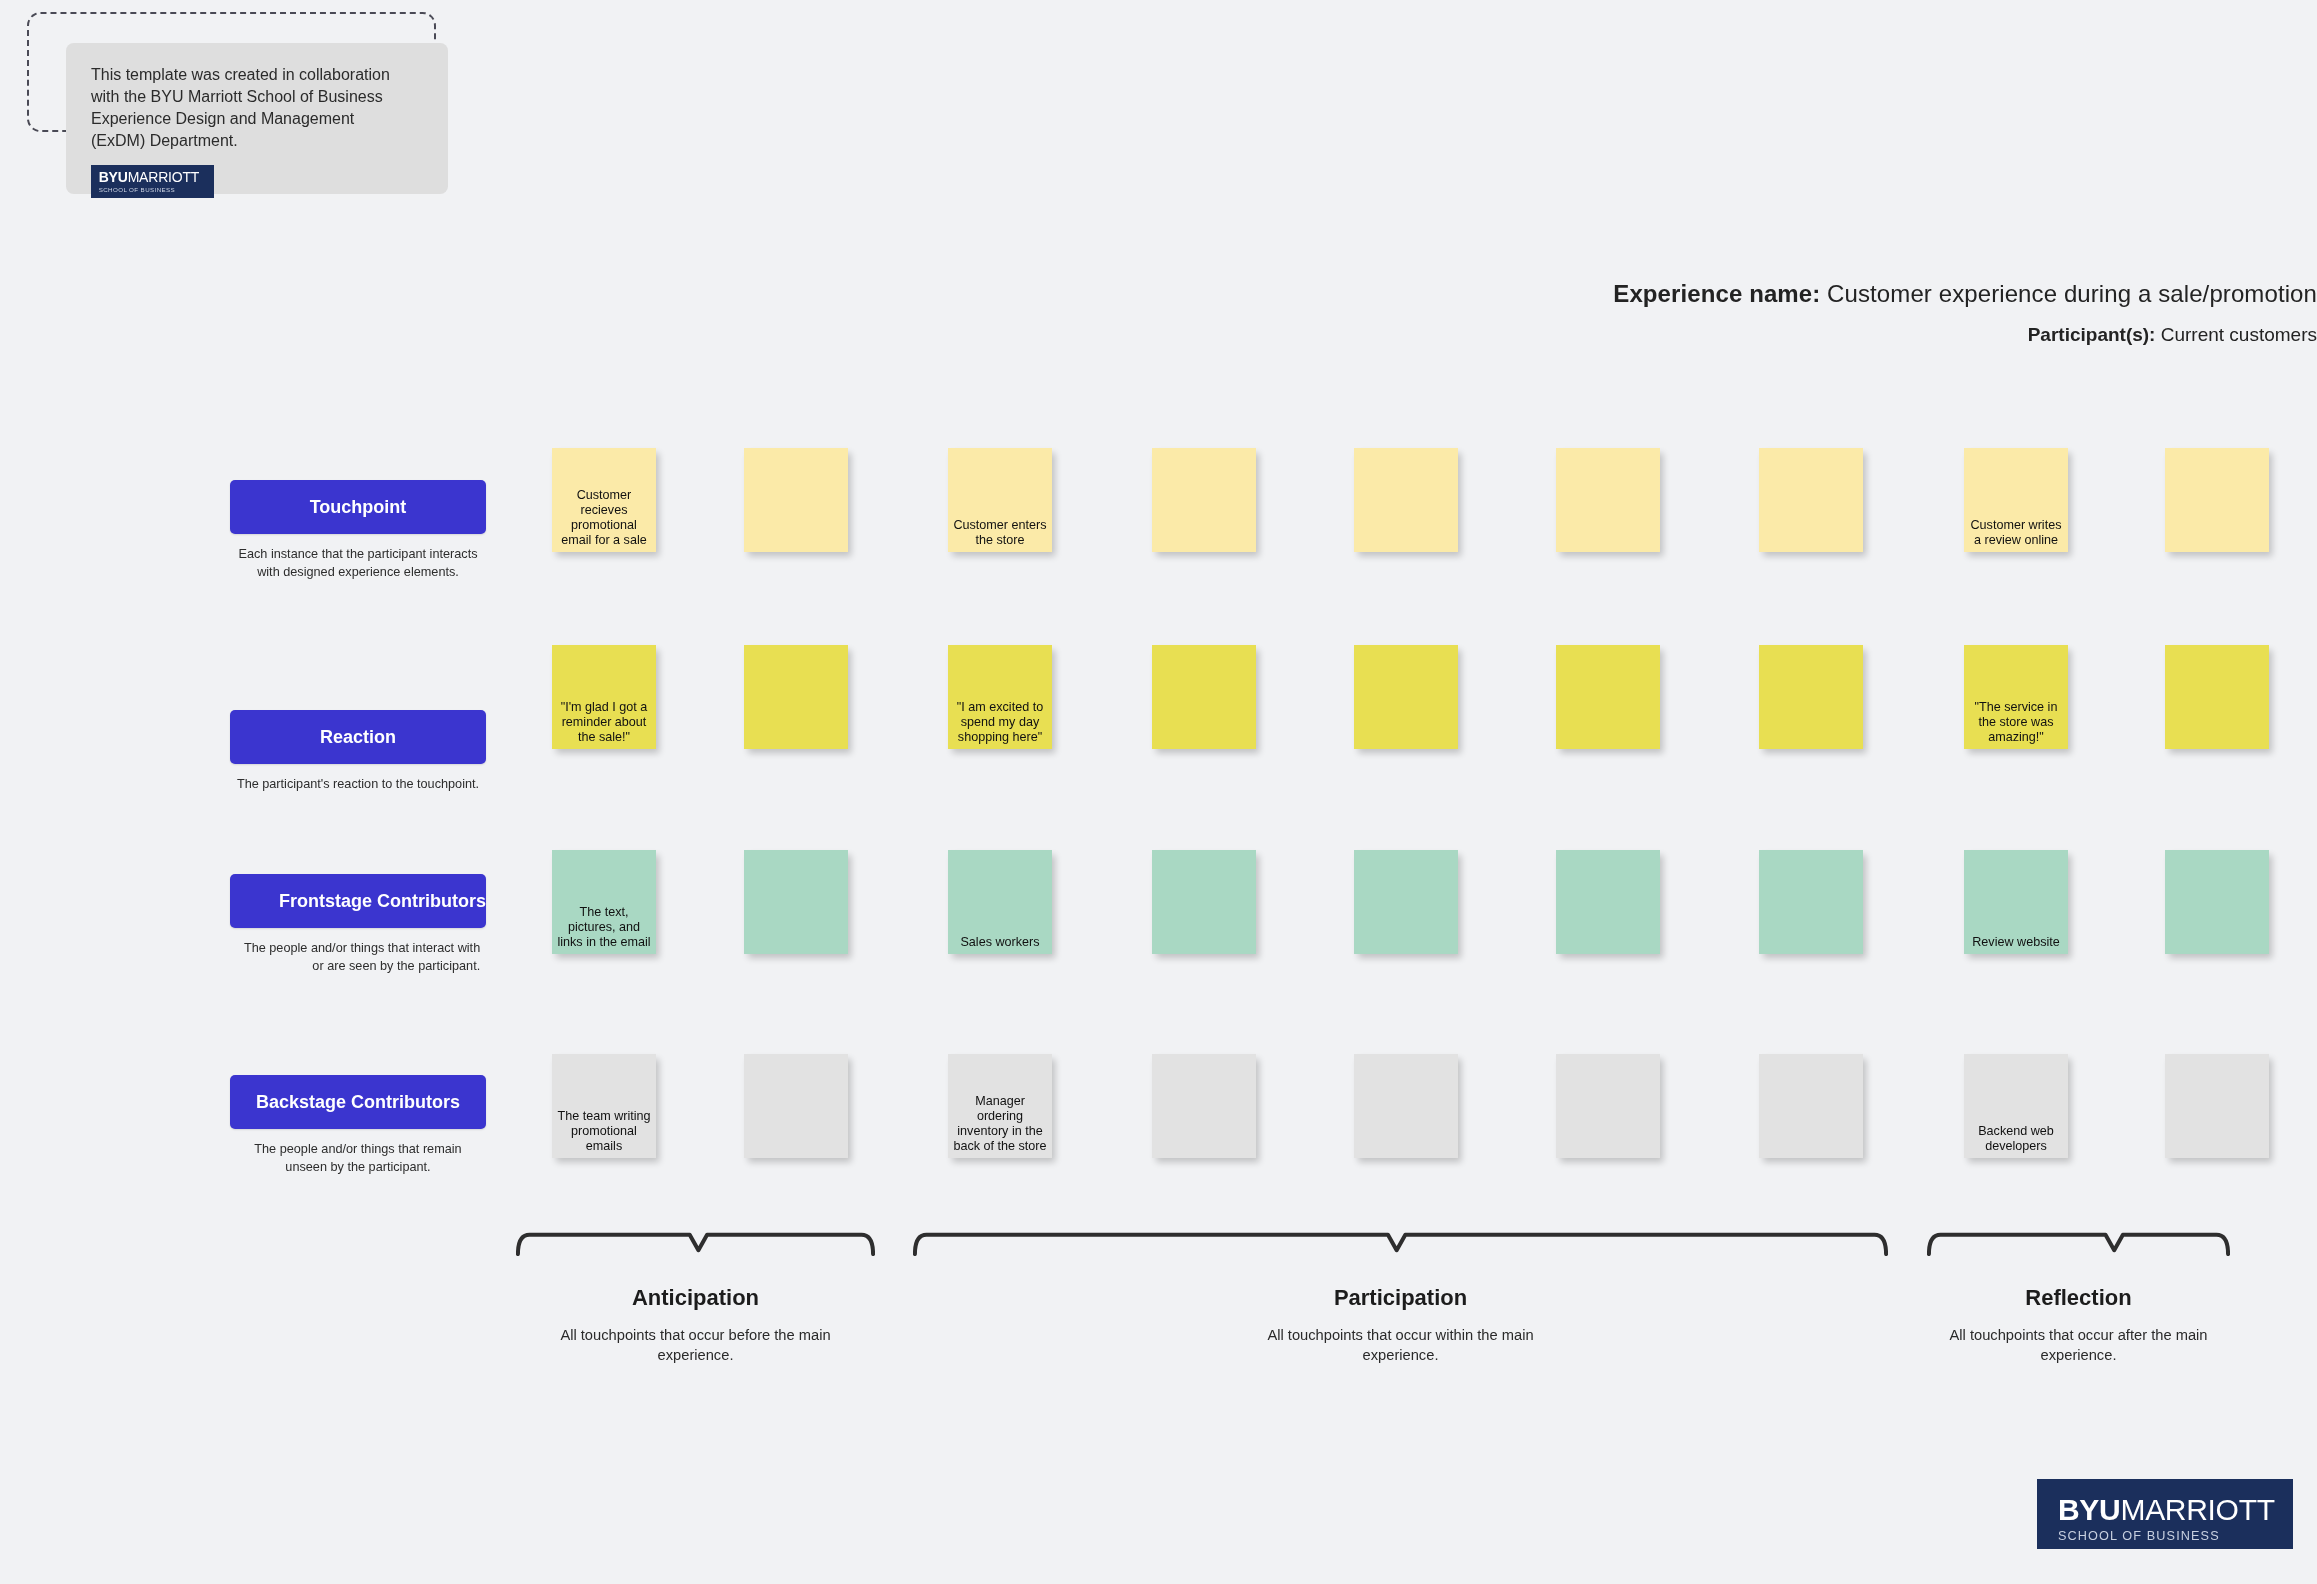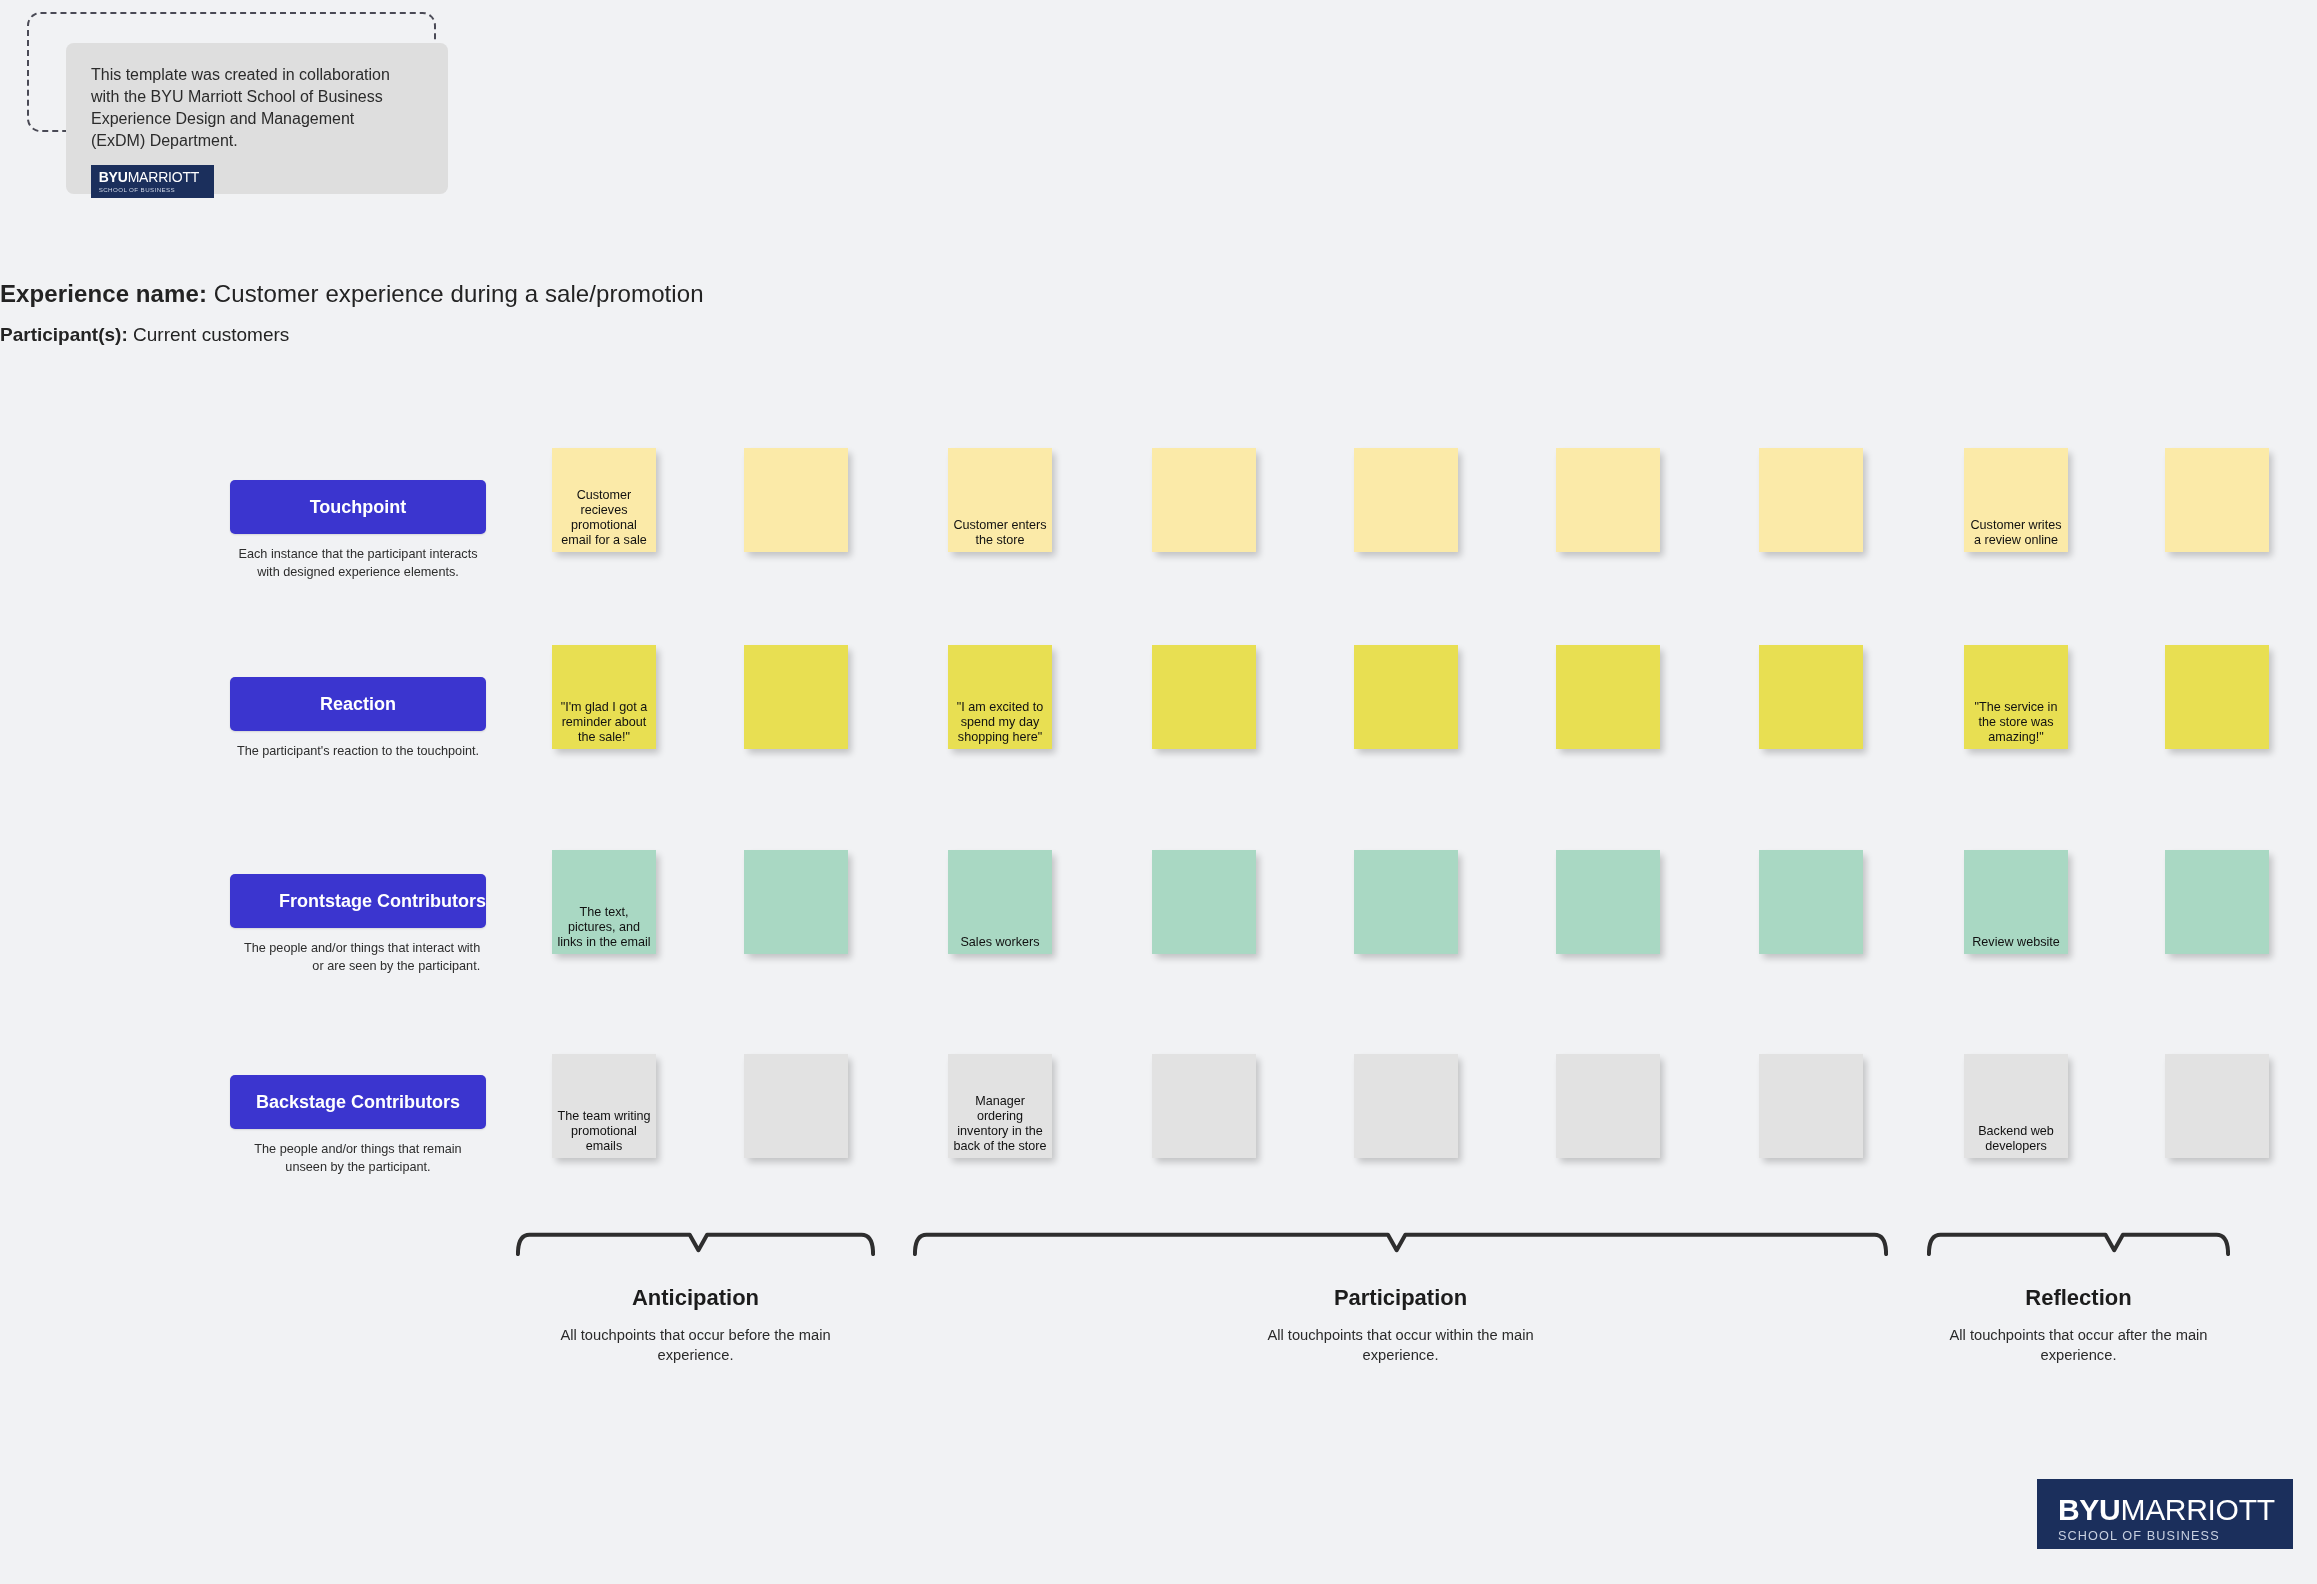--- a/index.html
+++ b/index.html
@@ -68,21 +68,21 @@
   #attribution-logo .logo-line1 .b { font-weight: bold; }
   #attribution-logo .logo-line1 .m { font-weight: normal; }
   #attribution-logo .logo-line2 { font-size: 6.2px; letter-spacing: 0.4px; color: #cfd6e4; margin-top: 1px; white-space: nowrap; }
 
   
   #board-header {
     position: absolute;
     left: 0;
     top: 280px;
     width: 2317px;
-    text-align: left;
+    text-align: right;
   }
   #experience-line {
     font-size: 24px;
     color: #232323;
     letter-spacing: 0.1px;
   }
   #experience-line .lbl { font-weight: bold; }
   #participant-line {
     margin-top: 16.4px;
     font-size: 19px;
@@ -222,21 +222,21 @@
     </div>
     <div class="sticky c-yellow-light empty" style="left: 1759px; top: 448px;">
       <span></span>
     </div>
     <div class="sticky c-yellow-light" style="left: 1964px; top: 448px;">
       <span>Customer writes a review online</span>
     </div>
     <div class="sticky c-yellow-light empty" style="left: 2165px; top: 448px;">
       <span></span>
     </div>
-    <div class="row-label-block" id="row-label-1" style="top: 677px;">
+    <div class="row-label-block" id="row-label-1" style="top: 710px;">
       <div class="row-pill">Reaction</div>
       <div class="row-desc">The participant's reaction to the touchpoint.</div>
     </div>
     <div class="sticky c-yellow" style="left: 552px; top: 645px;">
       <span>"I'm glad I got a reminder about the sale!"</span>
     </div>
     <div class="sticky c-yellow empty" style="left: 744px; top: 645px;">
       <span></span>
     </div>
     <div class="sticky c-yellow" style="left: 948px; top: 645px;">

